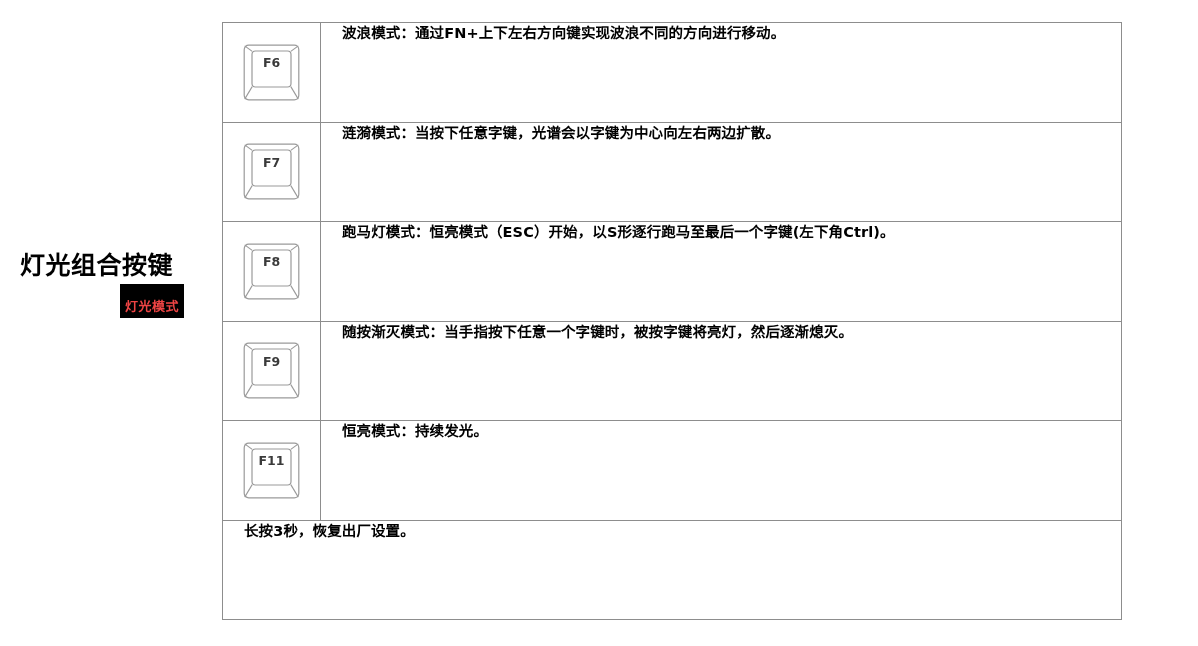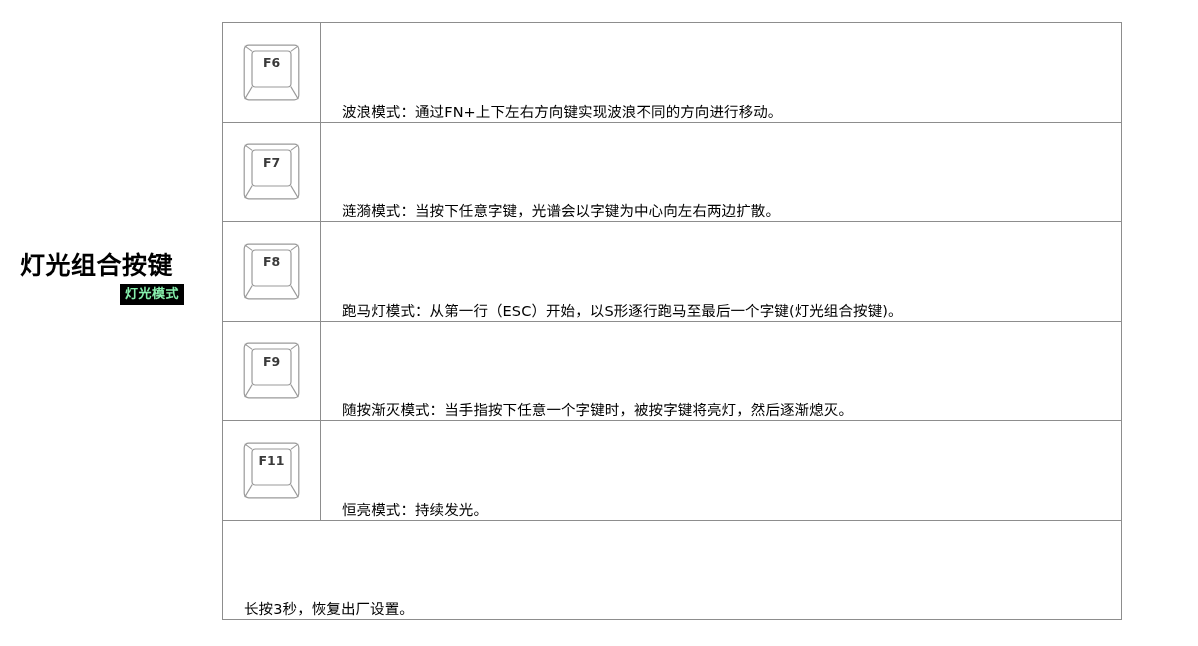--- a/index.html
+++ b/index.html
@@ -31,25 +31,25 @@
     letter-spacing: 0.5px;
     line-height: 30px;
     color: #000;
     white-space: nowrap;
     text-align: left;
   }
   #caption-badge {
     display: inline-block;
     margin-top: 4px;
     background: #000000;
-    color: #86efac;
+    color: #ef4444;
     font-size: 13px;
     font-weight: bold;
     line-height: 16px;
-    padding: 2px 5px 3px 5px;
+    padding: 15px 5px 3px 5px;
     letter-spacing: 0.5px;
     white-space: nowrap;
     margin-left: 46px;
   }
 
   
   #combo-table {
     position: absolute;
     left: 222px;
     top: 22px;
@@ -106,24 +106,25 @@
     flex: 0 0 98px;
     border-right: 1px solid #8d8d8d;
     box-sizing: border-box;
     display: flex;
     align-items: center;
     justify-content: center;
   }
   .desc-cell {
     flex: 1 1 auto;
     display: flex;
-    align-items: flex-end;
+    align-items: flex-start;
     padding-left: 21px;
     padding-right: 12px;
     box-sizing: border-box;
+    font-weight: bold;
   }
   .desc-text {
     font-family: "DejaVu Sans", "Liberation Sans", sans-serif;
     font-size: 14.5px;
     line-height: 20px;
     color: #000;
     white-space: nowrap;
     letter-spacing: 0.1px;
   }
 
@@ -221,21 +222,21 @@
             <rect x="9" y="7" width="39" height="36" rx="3.5" ry="3.5" fill="#ffffff" stroke="#9a9a9a" stroke-width="1.2"></rect>
             <line x1="1.7" y1="1.9" x2="9.2" y2="7.4" stroke="#9a9a9a" stroke-width="1.1"></line>
             <line x1="55.3" y1="1.9" x2="47.8" y2="7.4" stroke="#9a9a9a" stroke-width="1.1"></line>
             <line x1="1.7" y1="55.1" x2="9.2" y2="42.6" stroke="#9a9a9a" stroke-width="1.1"></line>
             <line x1="55.3" y1="55.1" x2="47.8" y2="42.6" stroke="#9a9a9a" stroke-width="1.1"></line>
           </svg>
           <span class="cap-label">F8</span>
         </span>
       </div>
       <div class="desc-cell">
-        <span class="desc-text">跑马灯模式：从第一行（ESC）开始，以S形逐行跑马至最后一个字键(灯光组合按键)。</span>
+        <span class="desc-text">跑马灯模式：恒亮模式（ESC）开始，以S形逐行跑马至最后一个字键(左下角Ctrl)。</span>
       </div>
     </div>
 
     <div class="combo-row">
       <div class="key-cell">
         <span class="keycap fkey">
           <svg width="57" height="57" viewBox="0 0 57 57" aria-hidden="true">
             <rect x="1.2" y="1.2" width="54.6" height="54.6" rx="4.5" ry="4.5" fill="#ffffff" stroke="#9a9a9a" stroke-width="1.2"></rect>
             <rect x="9" y="7" width="39" height="36" rx="3.5" ry="3.5" fill="#ffffff" stroke="#9a9a9a" stroke-width="1.2"></rect>
             <line x1="1.7" y1="1.9" x2="9.2" y2="7.4" stroke="#9a9a9a" stroke-width="1.1"></line>

